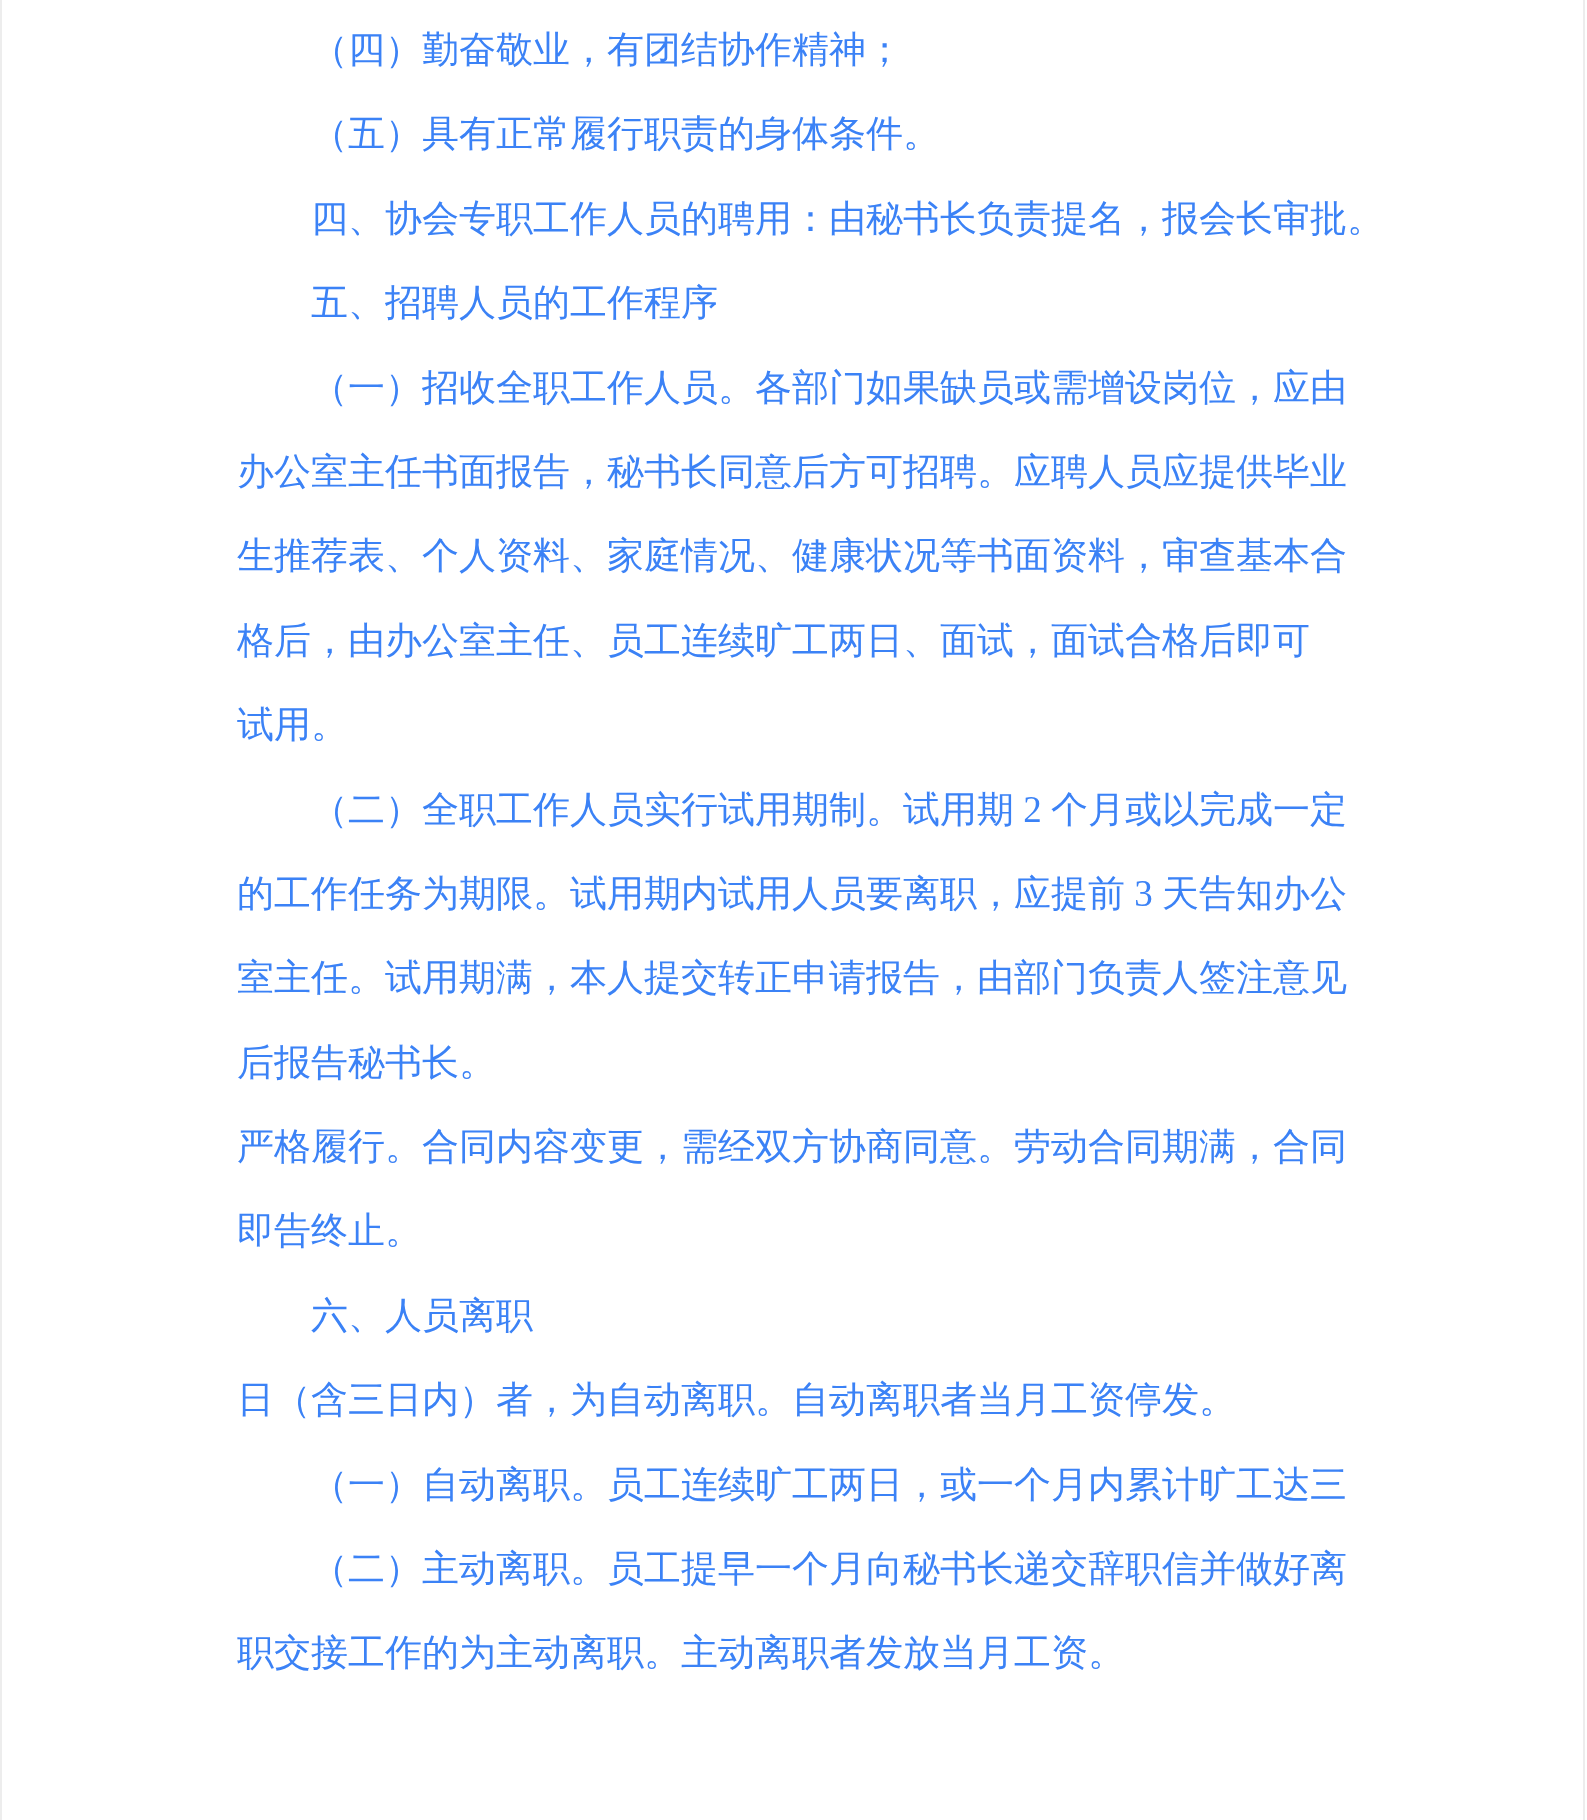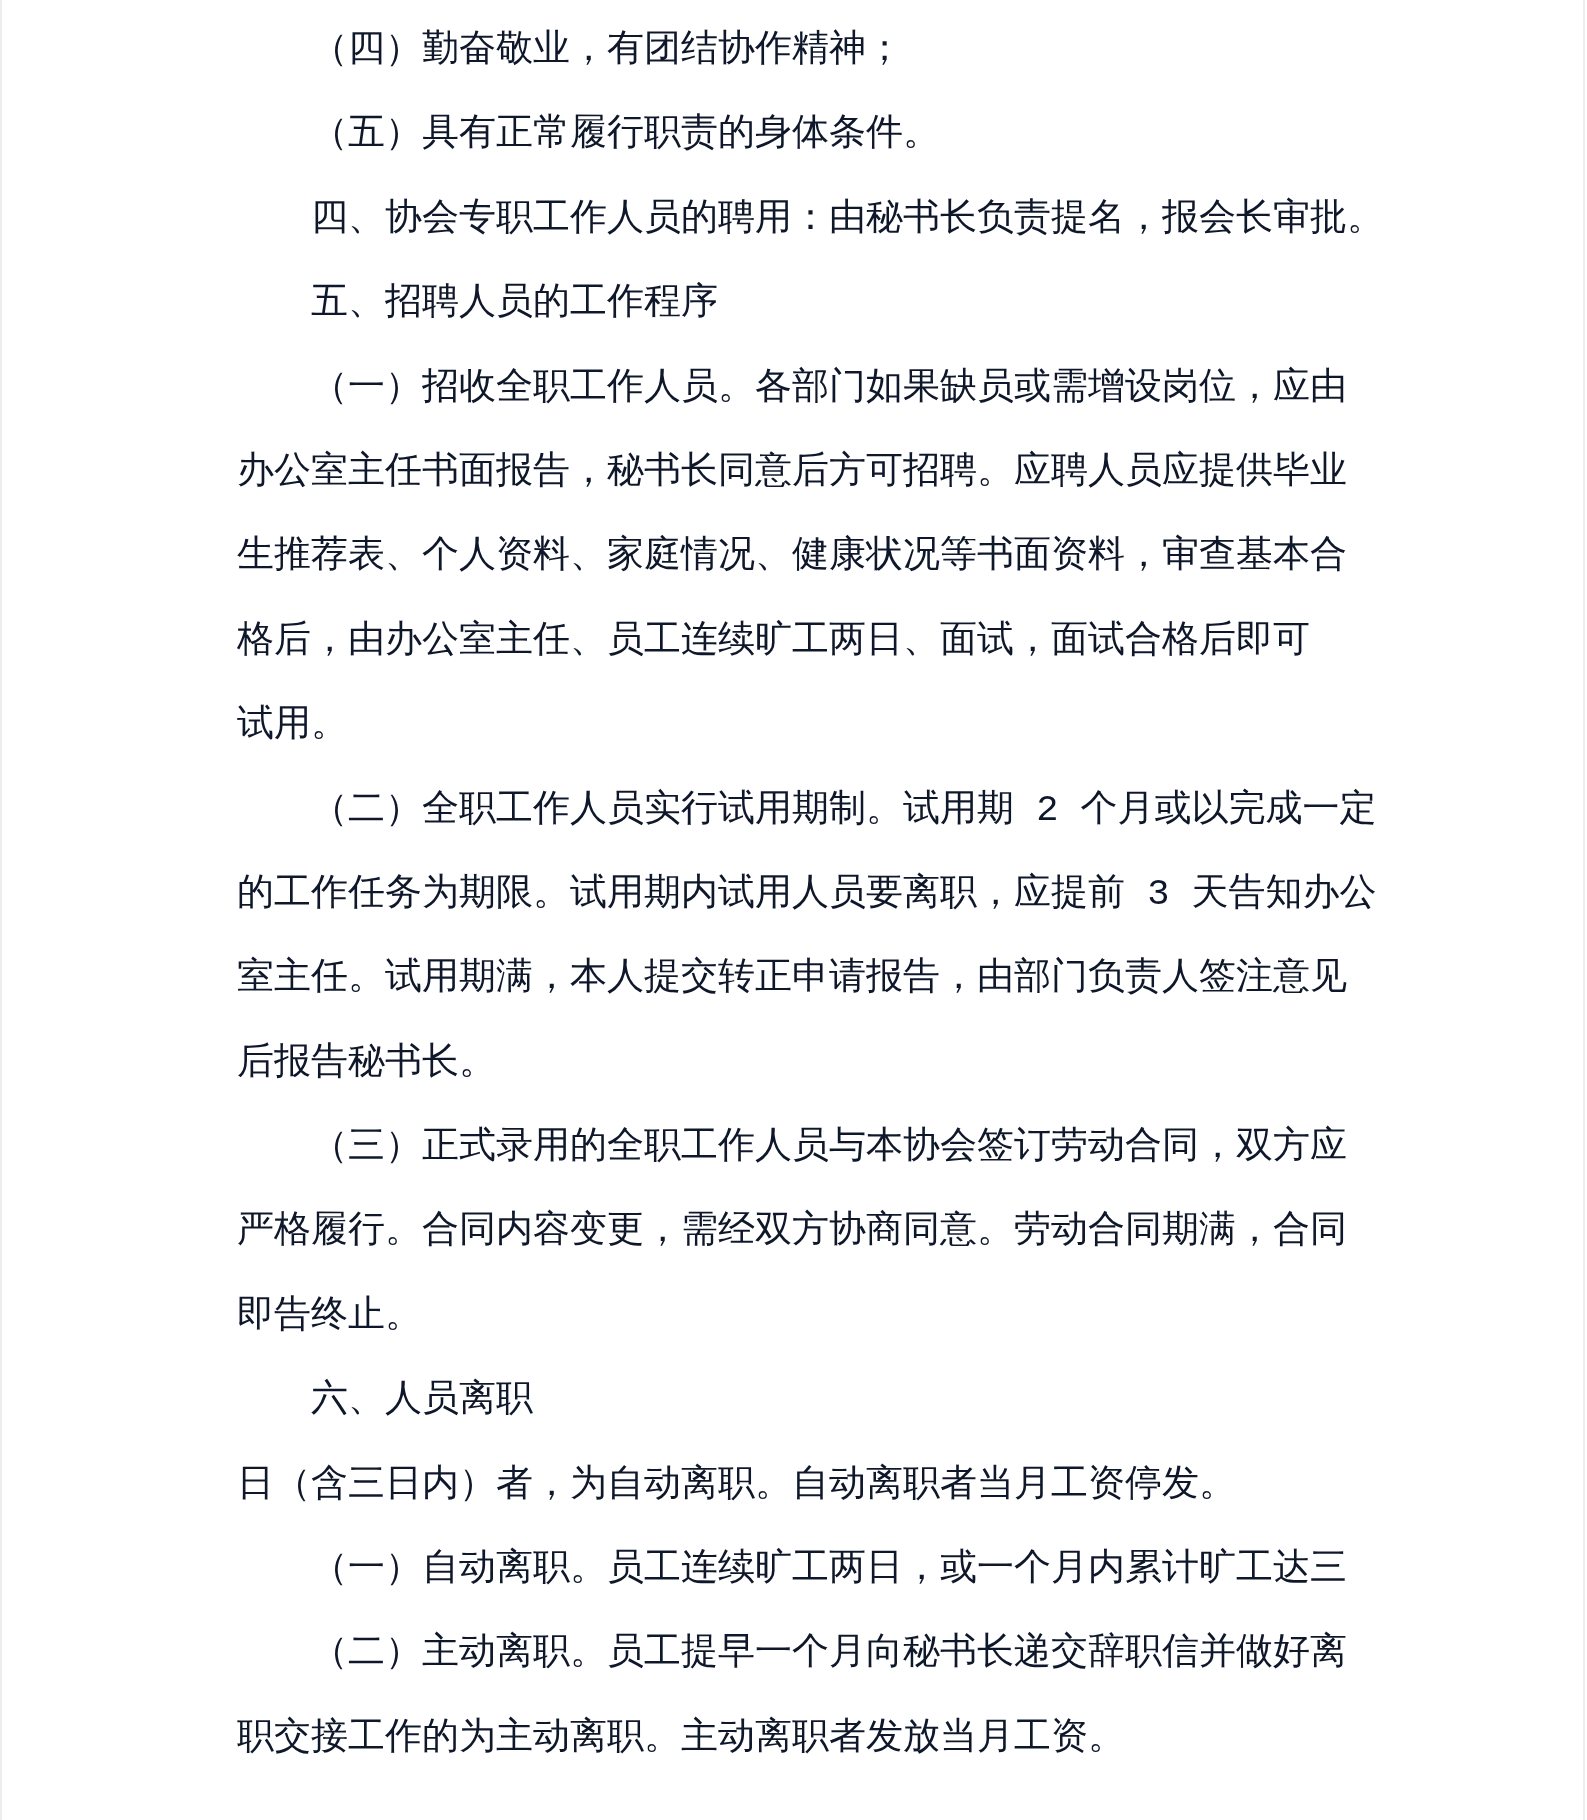--- a/index.html
+++ b/index.html
@@ -22,22 +22,22 @@
     width: 2px;
     background: #ededed;
   }
   .page-edge.left  { left: 0; }
   .page-edge.right { right: 2px; }
   .doc-body {
     position: absolute;
     top: 8px;
     left: 237px;
     right: 16px;
-    color: #0f172a;
-    font-family: Liberation Mono, monospace;
+    color: #3b82f6;
+    font-family: Liberation Serif, serif;
     font-size: 37px;
     line-height: 84.4px;
     font-weight: 400;
   }
   .doc-line {
     height: 84.4px;
     white-space: pre;
     letter-spacing: 0;
   }
 </style>
@@ -55,21 +55,20 @@
     <div class="doc-line">　　五、招聘人员的工作程序</div>
     <div class="doc-line">　　（一）招收全职工作人员。各部门如果缺员或需增设岗位，应由</div>
     <div class="doc-line">办公室主任书面报告，秘书长同意后方可招聘。应聘人员应提供毕业</div>
     <div class="doc-line">生推荐表、个人资料、家庭情况、健康状况等书面资料，审查基本合</div>
     <div class="doc-line">格后，由办公室主任、员工连续旷工两日、面试，面试合格后即可</div>
     <div class="doc-line">试用。</div>
     <div class="doc-line">　　（二）全职工作人员实行试用期制。试用期 2 个月或以完成一定</div>
     <div class="doc-line">的工作任务为期限。试用期内试用人员要离职，应提前 3 天告知办公</div>
     <div class="doc-line">室主任。试用期满，本人提交转正申请报告，由部门负责人签注意见</div>
     <div class="doc-line">后报告秘书长。</div>
-    <div class="doc-line">　　（三）正式录用的全职工作人员与本协会签订劳动合同，双方应</div>
     <div class="doc-line">严格履行。合同内容变更，需经双方协商同意。劳动合同期满，合同</div>
     <div class="doc-line">即告终止。</div>
     <div class="doc-line">　　六、人员离职</div>
     <div class="doc-line">日（含三日内）者，为自动离职。自动离职者当月工资停发。</div>
     <div class="doc-line">　　（一）自动离职。员工连续旷工两日，或一个月内累计旷工达三</div>
     <div class="doc-line">　　（二）主动离职。员工提早一个月向秘书长递交辞职信并做好离</div>
     <div class="doc-line">职交接工作的为主动离职。主动离职者发放当月工资。</div>
   </div>
 </div>
 

